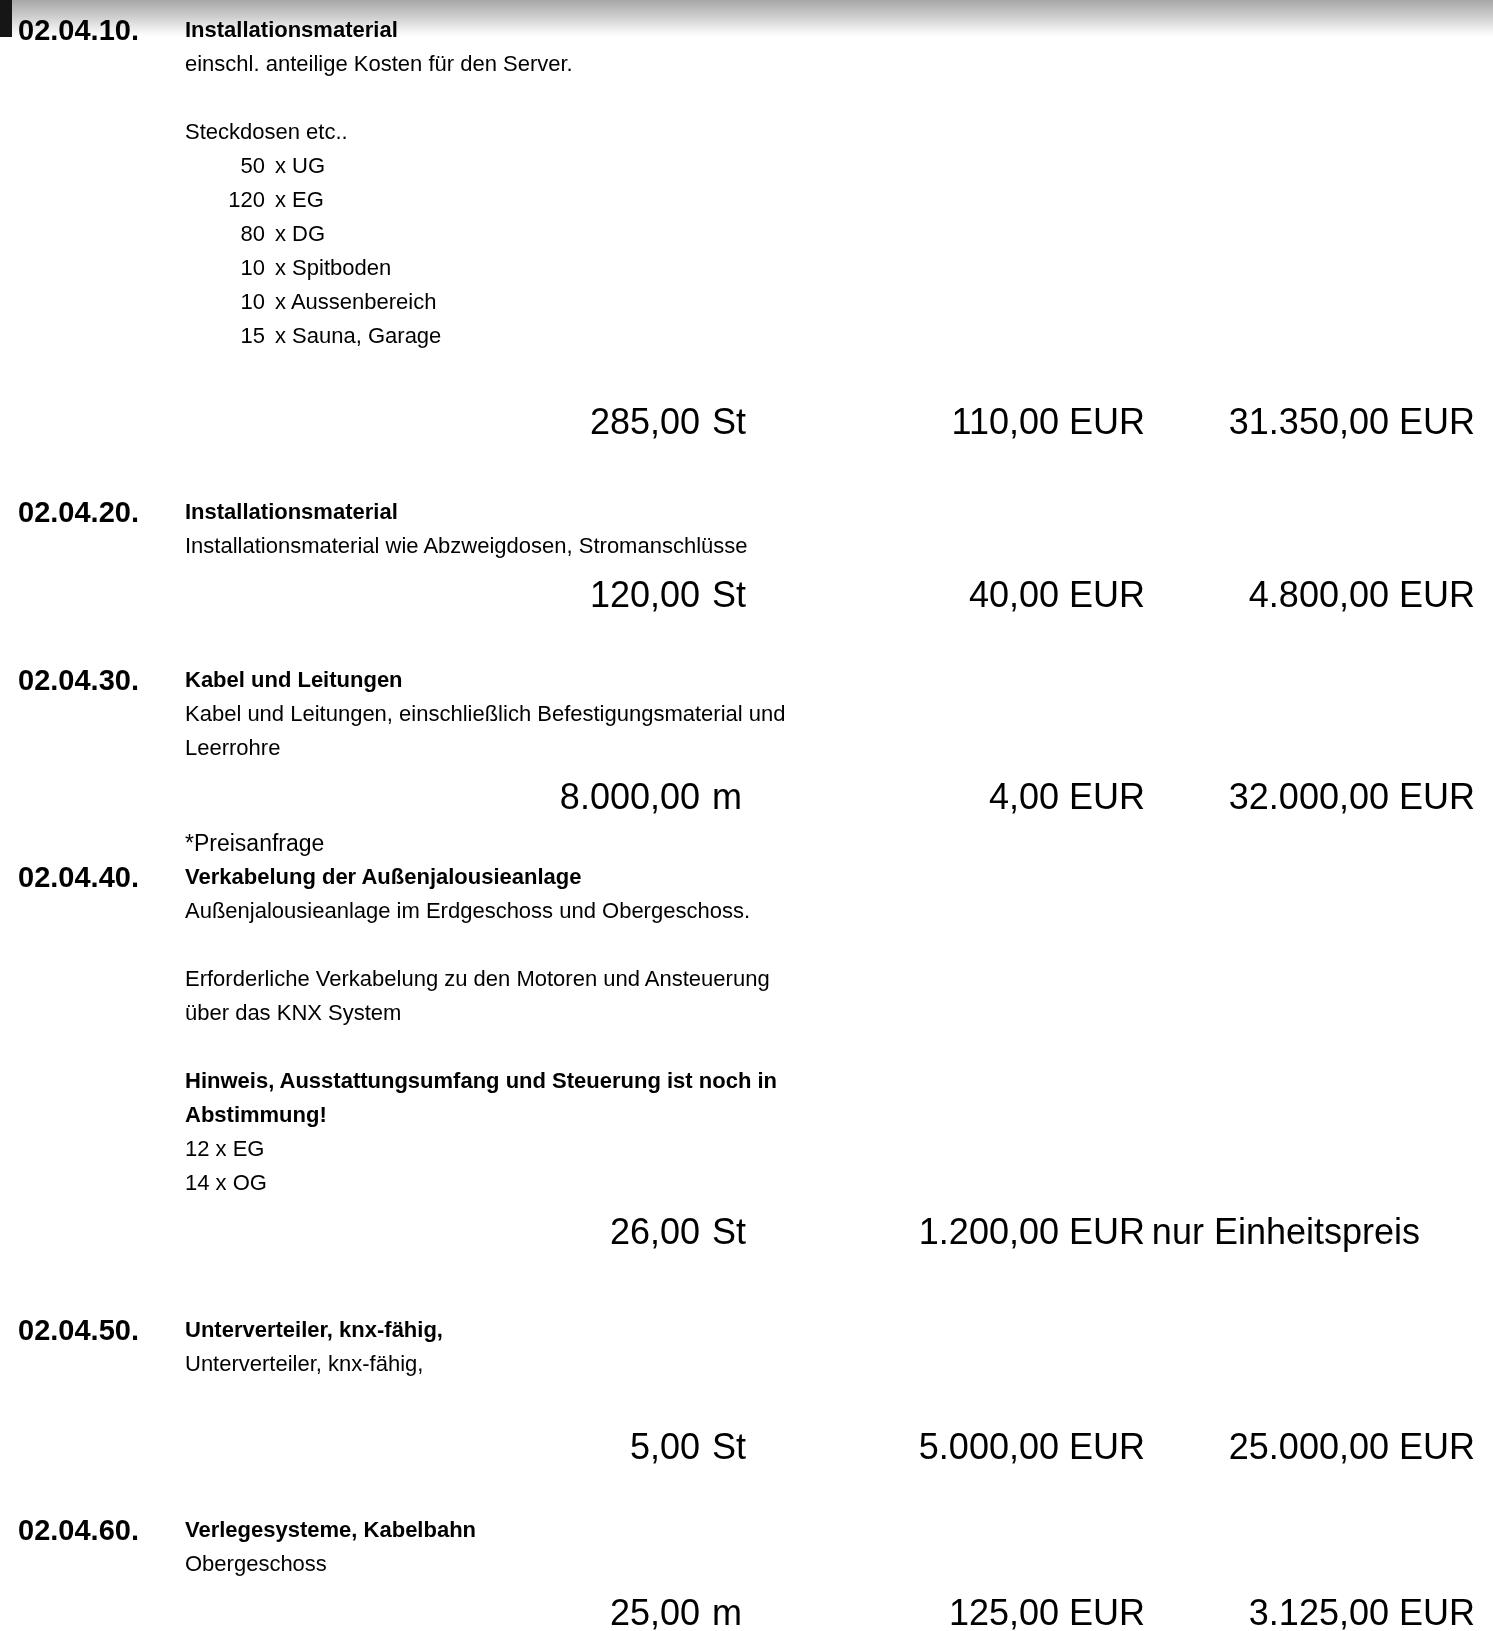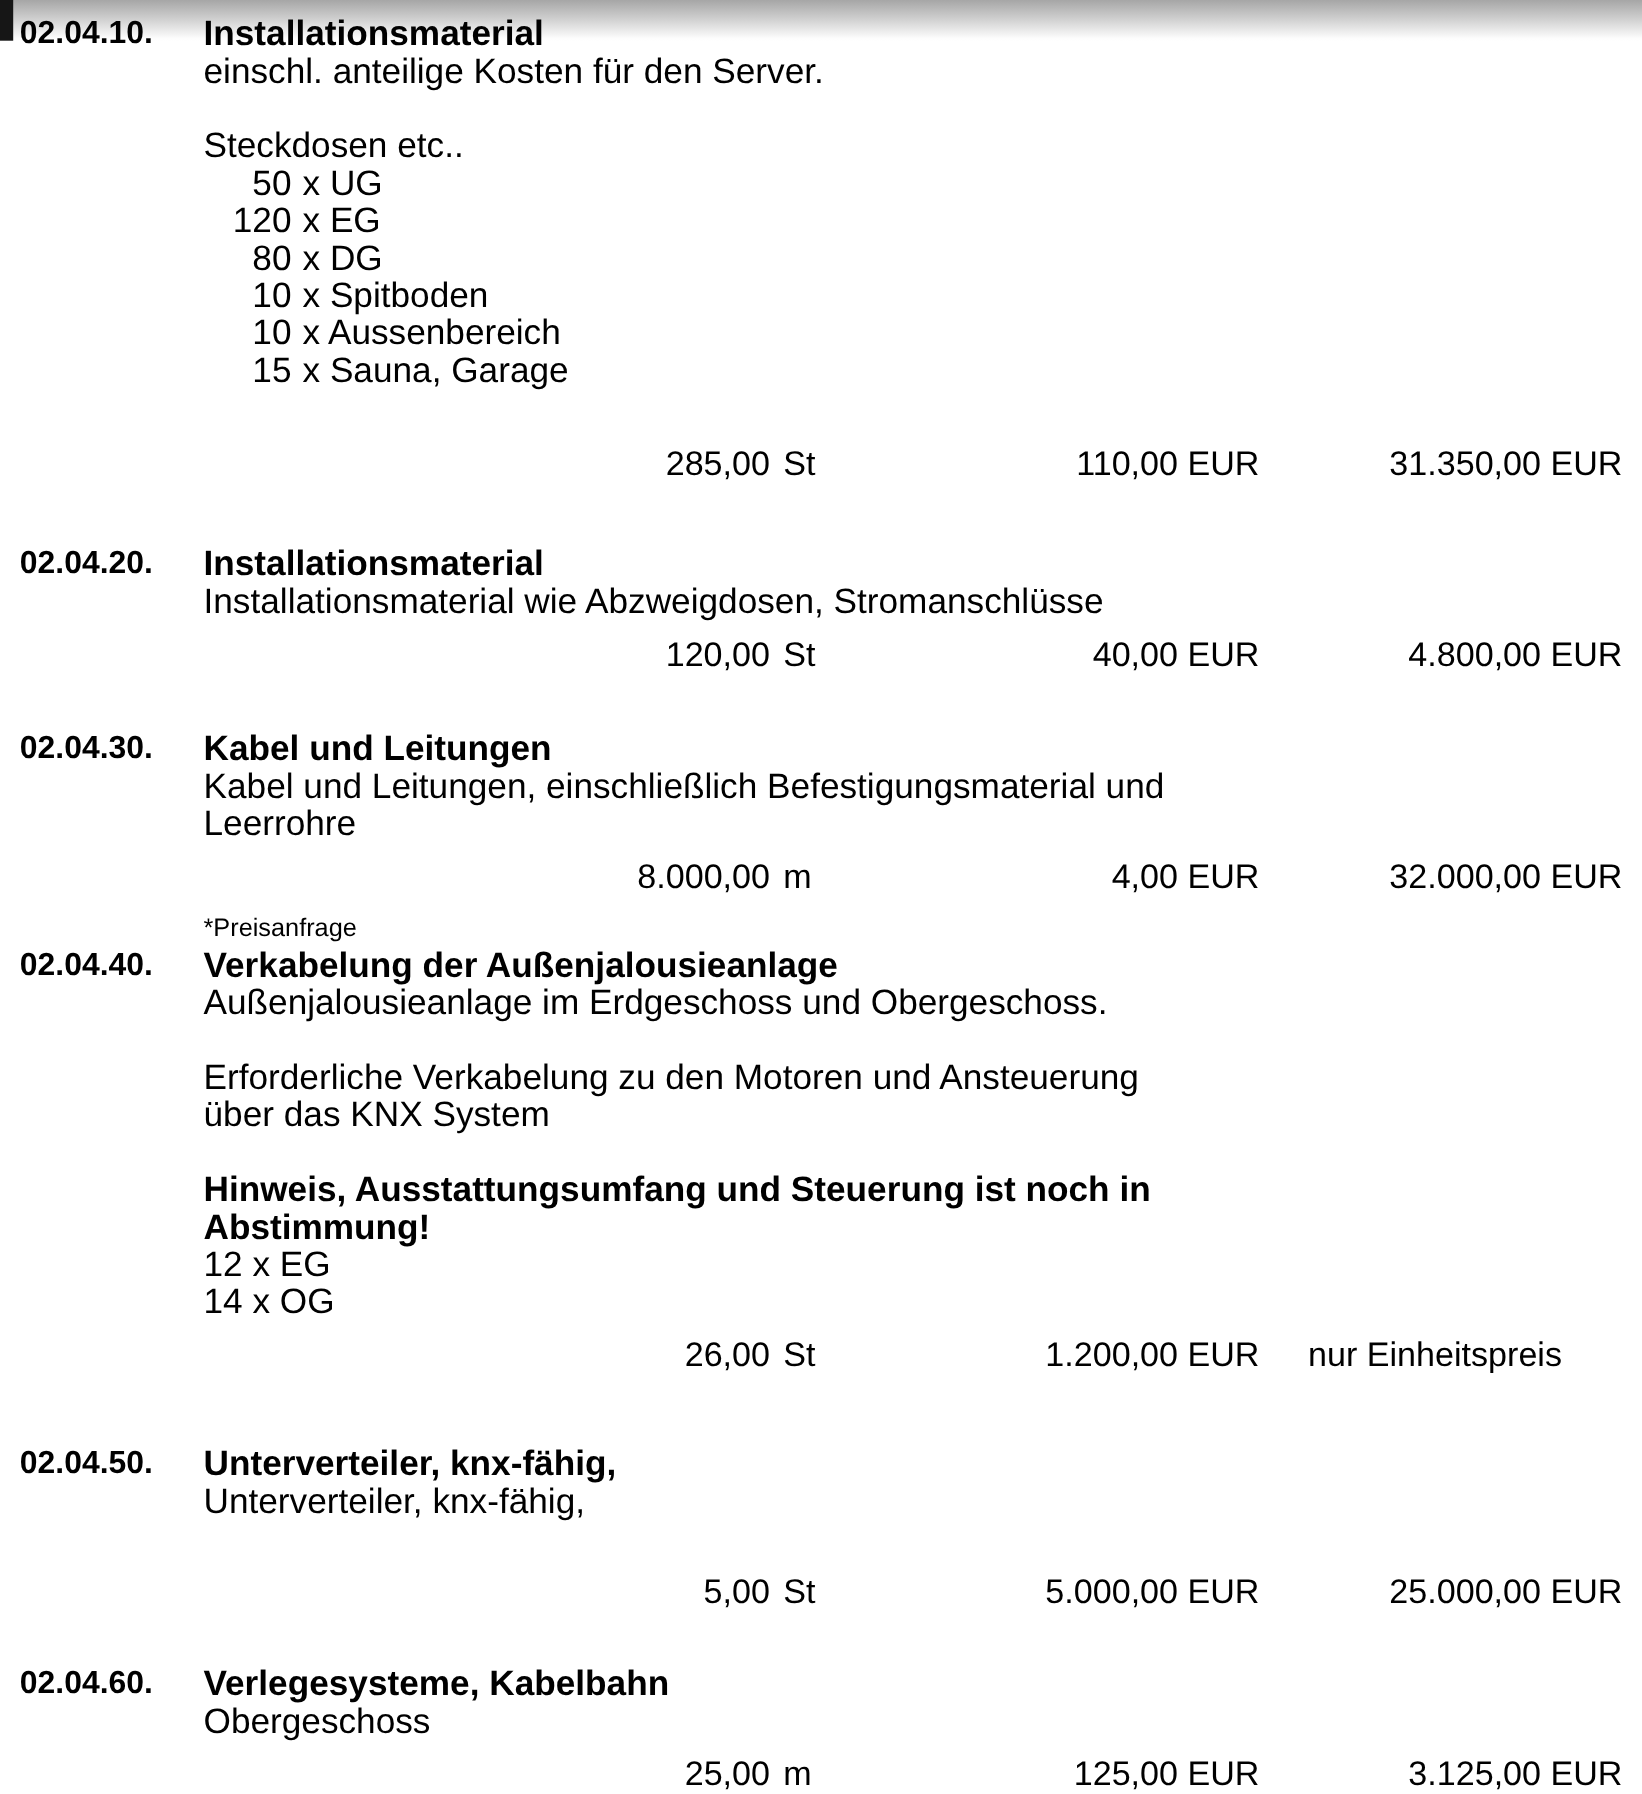--- a/index.html
+++ b/index.html
@@ -7,25 +7,25 @@
     width:1493px;height:1631px;position:relative;overflow:hidden;
     background:#ffffff;color:#000000;
     font-family:"Liberation Sans","DejaVu Sans",sans-serif;
   }
   .top-shade{position:absolute;top:0;left:0;width:1493px;height:38px;
     background:linear-gradient(to bottom,#a6a6a6 0%,#cfcfcf 45%,#fdfdfd 92%,#ffffff 100%);}
   .corner-mark{position:absolute;top:0;left:0;width:12px;height:37px;background:#161616;}
   .block{position:absolute;left:0;width:1493px;}
   .pos{position:absolute;left:18px;top:0;font-weight:bold;font-size:29px;line-height:34px;white-space:nowrap;text-align:center;}
   .content{margin-left:185px;white-space:nowrap;}
-  .line{min-height:34px;line-height:34px;font-size:32px;}
+  .line{min-height:34px;line-height:34px;font-size:22px;}
   .title{font-weight:bold;}
   .bold{font-weight:bold;}
   .dnum{display:inline-block;width:80px;text-align:right;margin-right:10px;}
-  .amounts{position:absolute;left:0;height:34px;width:1493px;font-size:31px;line-height:34px;}
+  .amounts{position:absolute;left:0;height:34px;width:1493px;font-size:36px;line-height:34px;}
   .amounts span{position:absolute;top:0;white-space:nowrap;}
   .a-qty{left:0;width:700px;text-align:right;}
   .a-unit{left:712px;}
   .a-price{left:700px;width:445px;text-align:right;}
   .a-total{left:1145px;width:330px;text-align:right;}
   .a-total.offset{width:275px;}
   .footnote{position:absolute;left:185px;font-size:23px;line-height:26px;white-space:nowrap;}
 </style>
 </head>
 <body>

